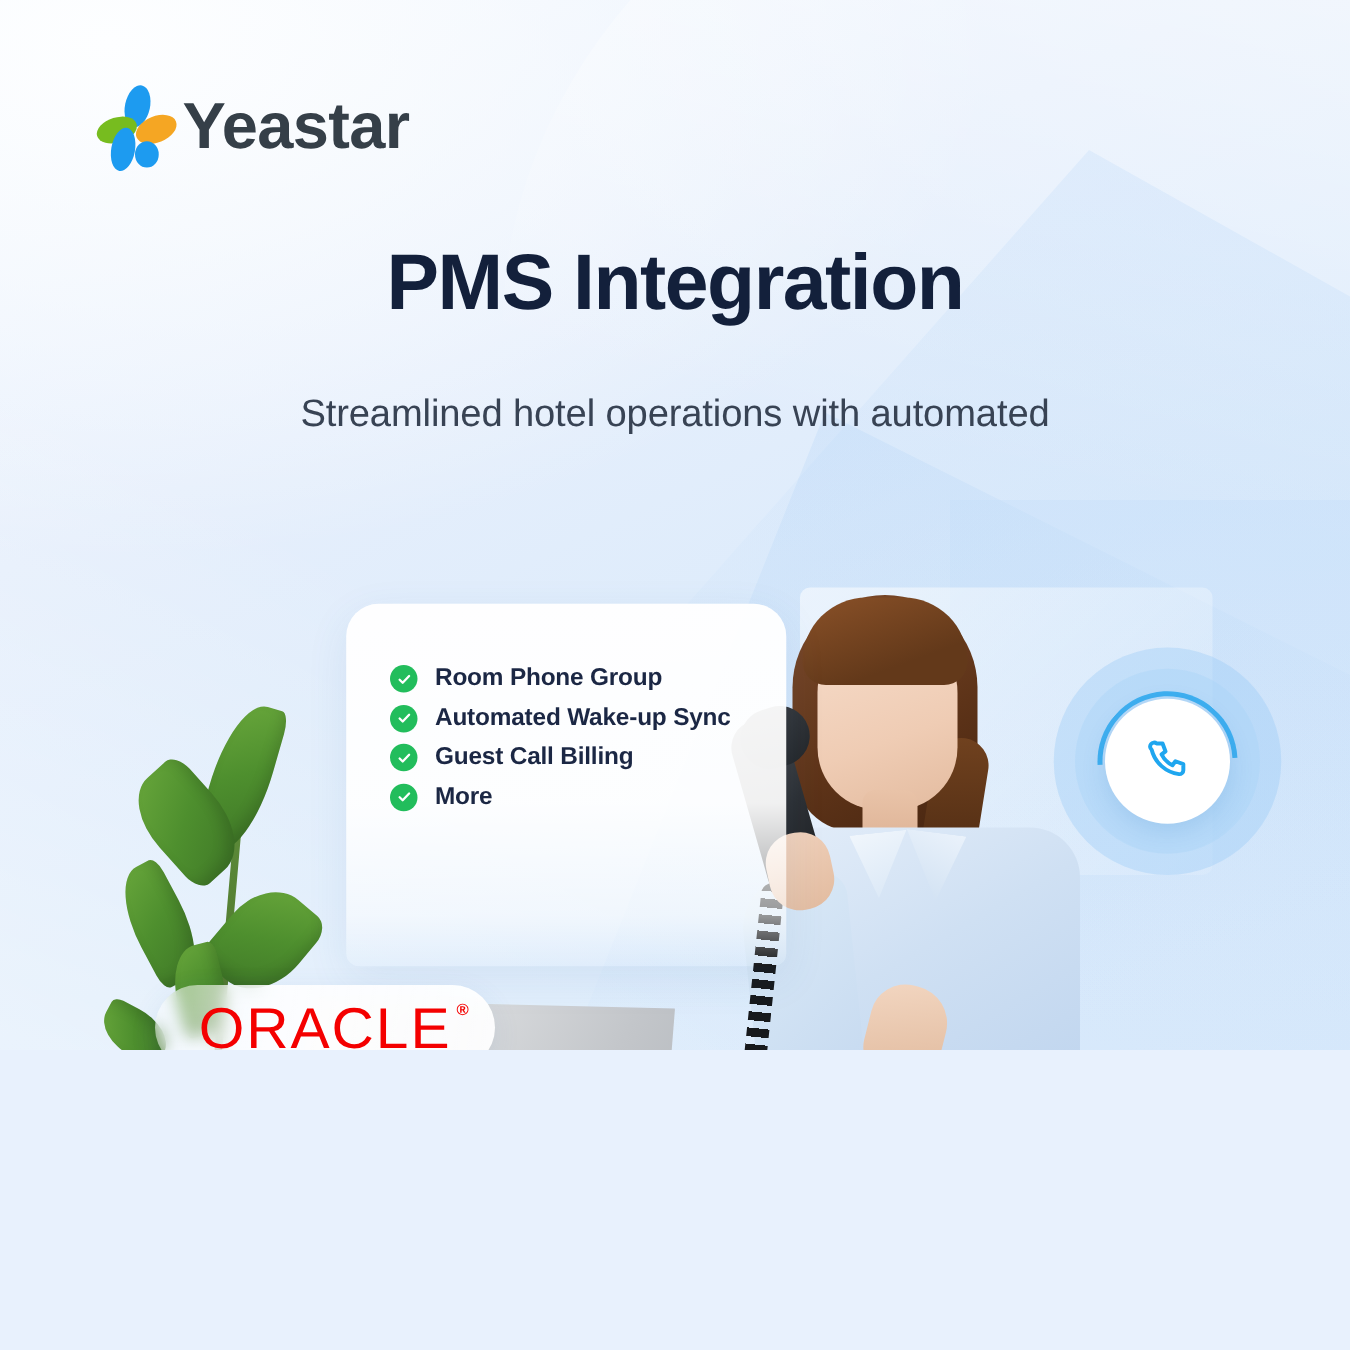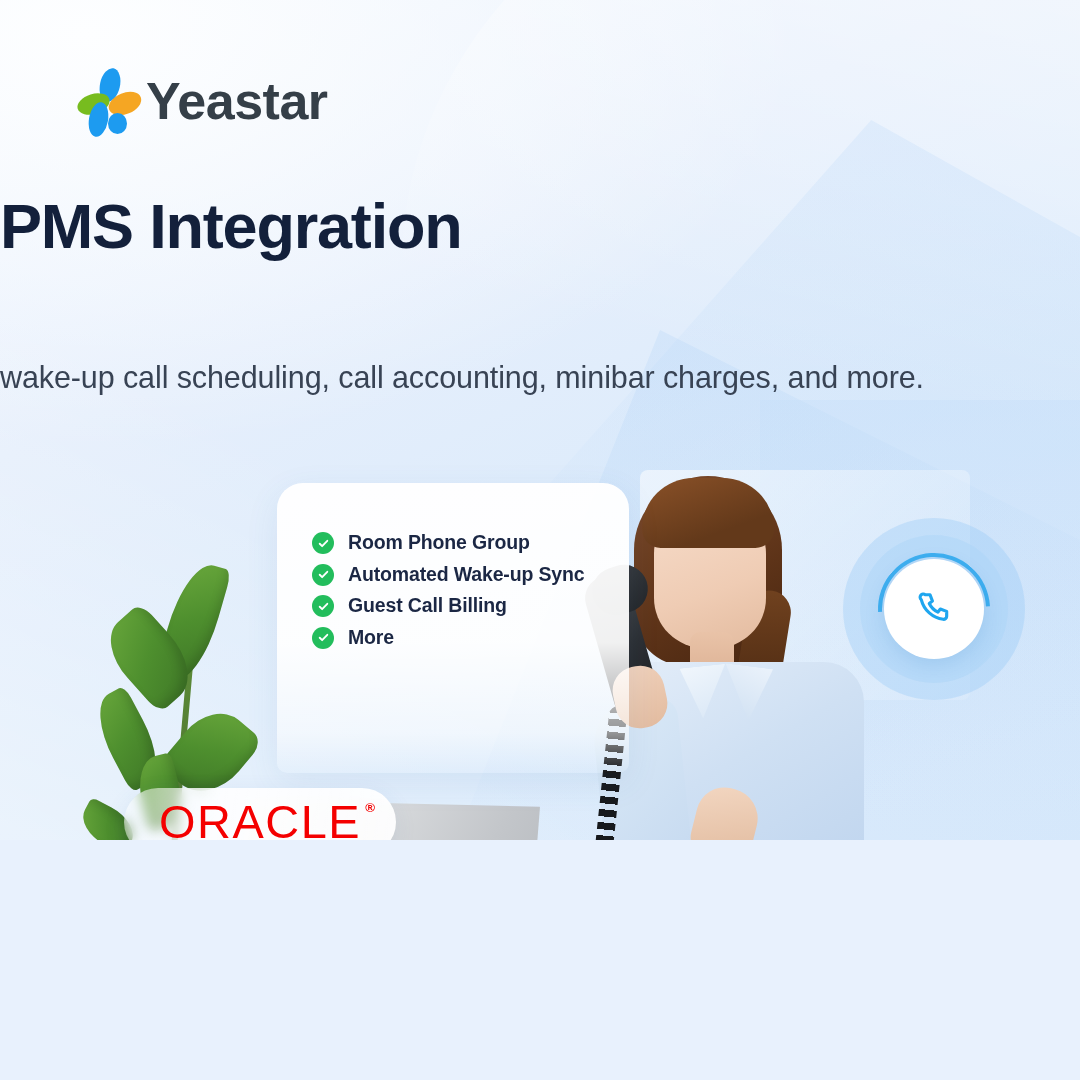--- a/index.html
+++ b/index.html
@@ -75,20 +75,21 @@
     font-weight:700;
     letter-spacing:-0.5px;
     color:#353f48;
     line-height:1;
   }
 
   
   .headline {
     position:absolute;
     left:0; right:0; top:192px;
+    text-align:center;
   }
   .title {
     font-size:63px;
     font-weight:700;
     letter-spacing:-1.2px;
     color:#13203b;
     line-height:1.08;
   }
   .subtitle {
     margin-top:48px;
@@ -461,22 +462,21 @@
       <span class="petal p-left"></span>
       <span class="petal p-bottom"></span>
       <span class="petal p-dot"></span>
     </div>
     <span class="logo-word">Yeastar</span>
   </div>
 
   <div class="headline">
     <h1 class="title">PMS Integration</h1>
     <p class="subtitle">
-      <br>
-      <span>wake-up call scheduling, call accounting, minibar charges, and more.</span>
+      <span>Streamlined hotel operations with automated</span><br>
     </p>
   </div>
 
   <div class="panel-pale2"></div>
   <div class="panel-pale"></div>
 
   <div class="scene">
 
     <div class="plant">
       <span class="stem"></span>

